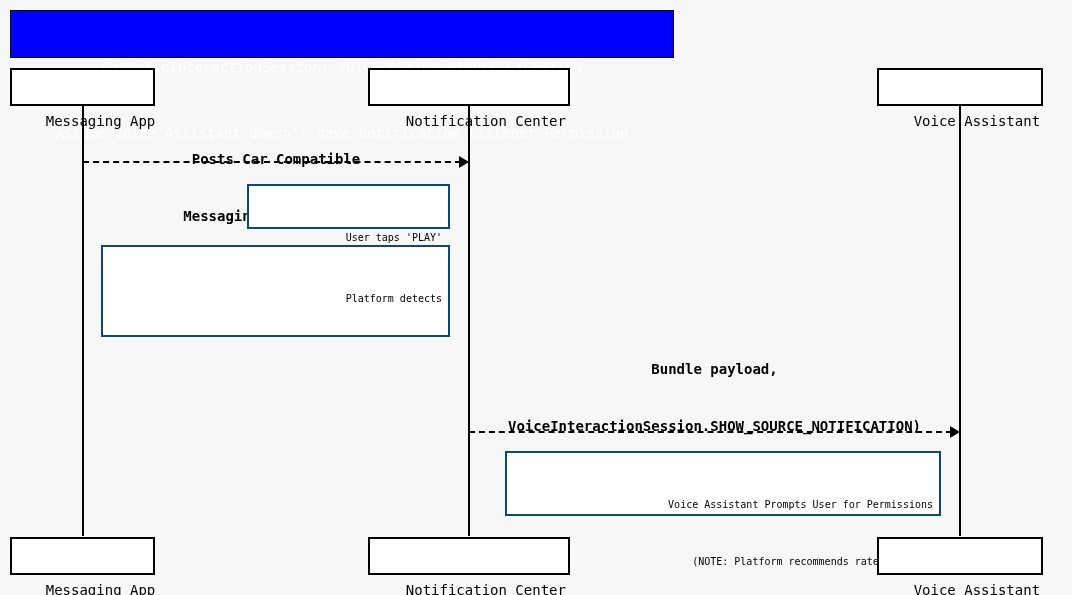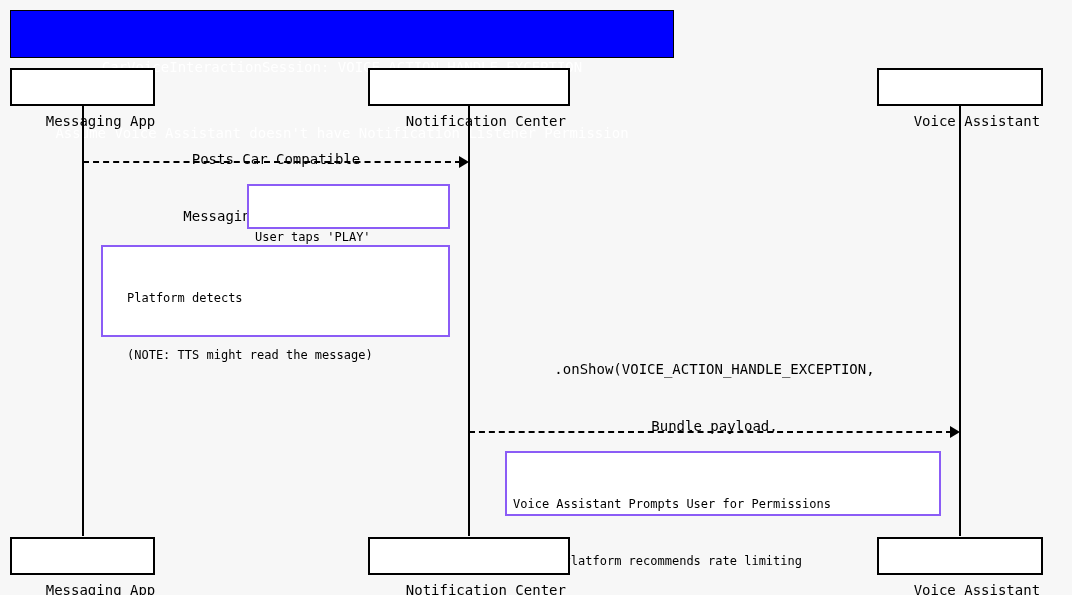--- a/index.html
+++ b/index.html
@@ -75,35 +75,36 @@
     border-bottom: 6px solid transparent;
     border-left: 10px solid #000000;
   }
   .msg-label {
     position: absolute;
     color: #000000;
     font-size: 14px;
     line-height: 19px;
     text-align: center;
     white-space: pre;
+    font-weight: bold;
   }
   .msg-label div {
     white-space: pre;
   }
 
   
   .note {
     position: absolute;
     box-sizing: border-box;
     background: #ffffff;
-    border: 2px solid #8b5cf6;
+    border: 2px solid #0c4a6e;
     color: #000000;
-    font-size: 12px;
+    font-size: 10px;
     line-height: 19px;
-    text-align: left;
+    text-align: right;
     white-space: pre;
     padding: 4px 6px;
   }
   .note div {
     white-space: pre;
   }
 </style>
 </head>
 <body>
 
@@ -135,25 +136,23 @@
   <div class="msg-line" style="left:83px; top:161px; width:378px;"></div>
   <div class="arrowhead" style="left:459px; top:156px;"></div>
 
   <div class="note" style="left:247px; top:184px; width:203px; height:45px;">
     <div>User taps 'PLAY'</div>
     <div>on Msg Notification</div>
   </div>
 
   <div class="note" style="left:101px; top:245px; width:349px; height:92px;padding-left:24px;">
     <div>Platform detects</div>
-    <div>(NOTE: TTS might read the message)</div>
   </div>
 
   <div class="msg-label" style="left:469px; top:322px; width:491px;">
-    <div>.onShow(VOICE_ACTION_HANDLE_EXCEPTION,</div>
     <div>Bundle payload,</div>
     <div>VoiceInteractionSession.SHOW_SOURCE_NOTIFICATION)</div>
   </div>
   <div class="msg-line" style="left:469px; top:431px; width:483px;"></div>
   <div class="arrowhead" style="left:950px; top:426px;"></div>
 
   <div class="note" style="left:505px; top:451px; width:436px; height:65px;">
     <div>Voice Assistant Prompts User for Permissions</div>
     <div>(NOTE: Platform recommends rate limiting</div>
     

